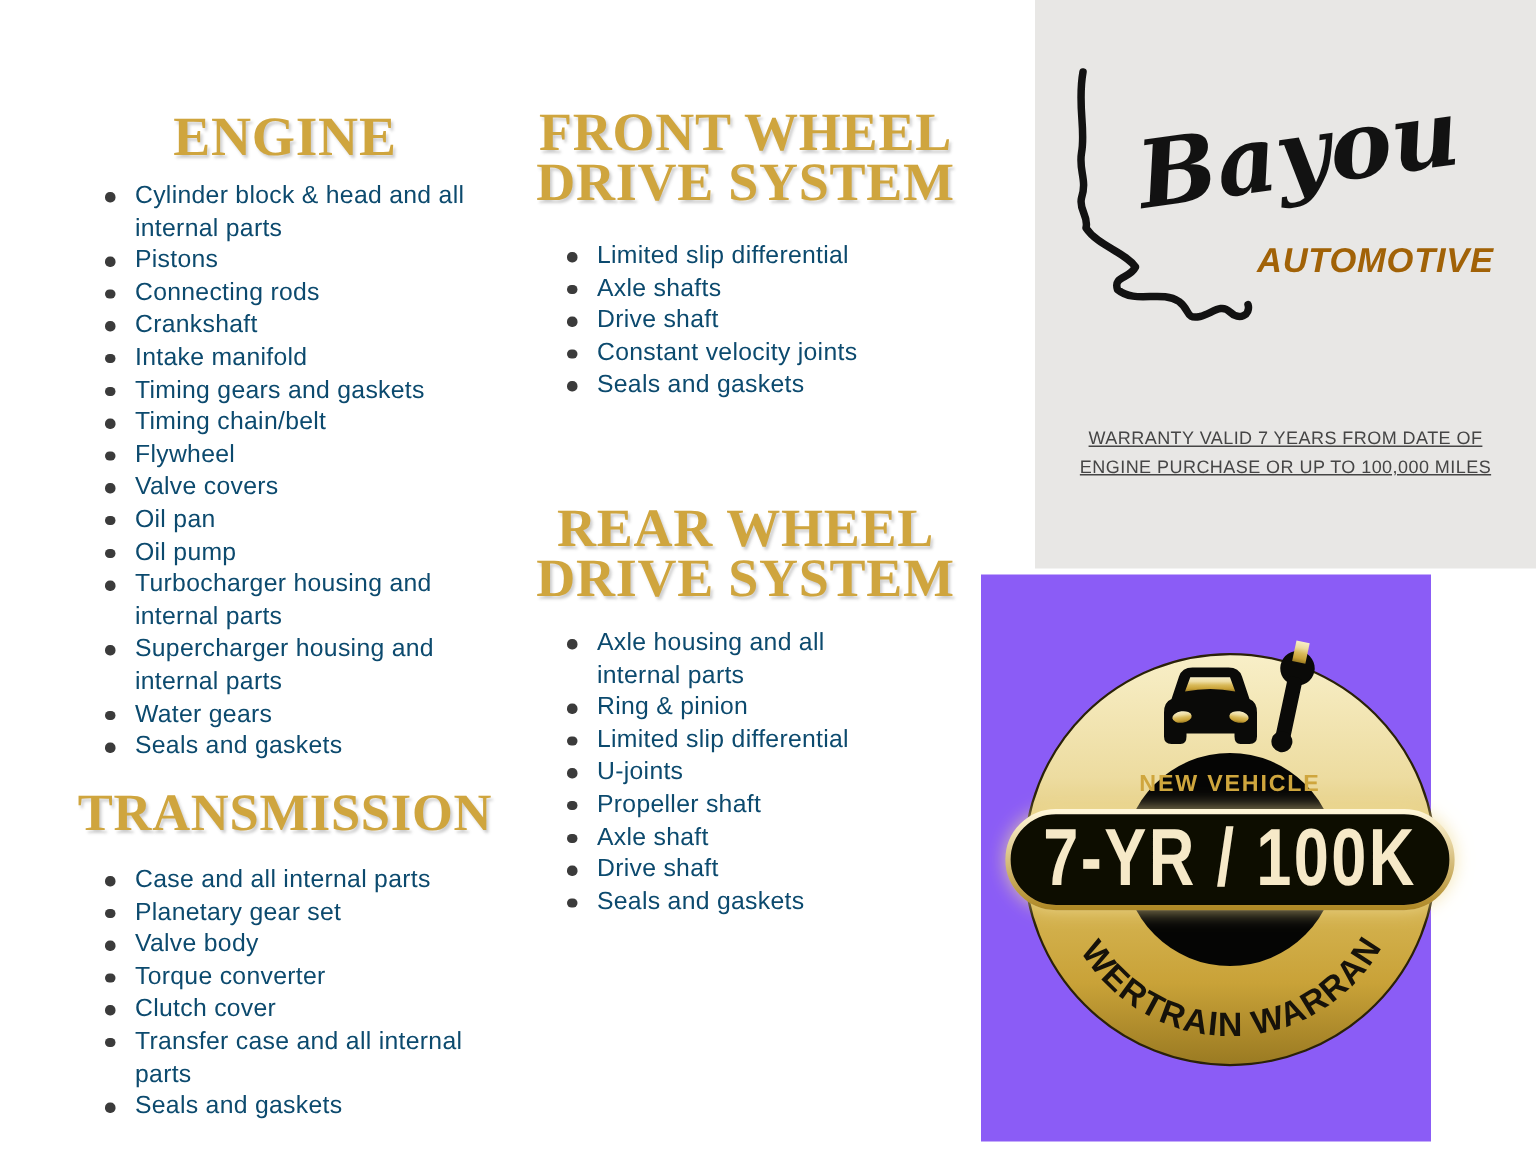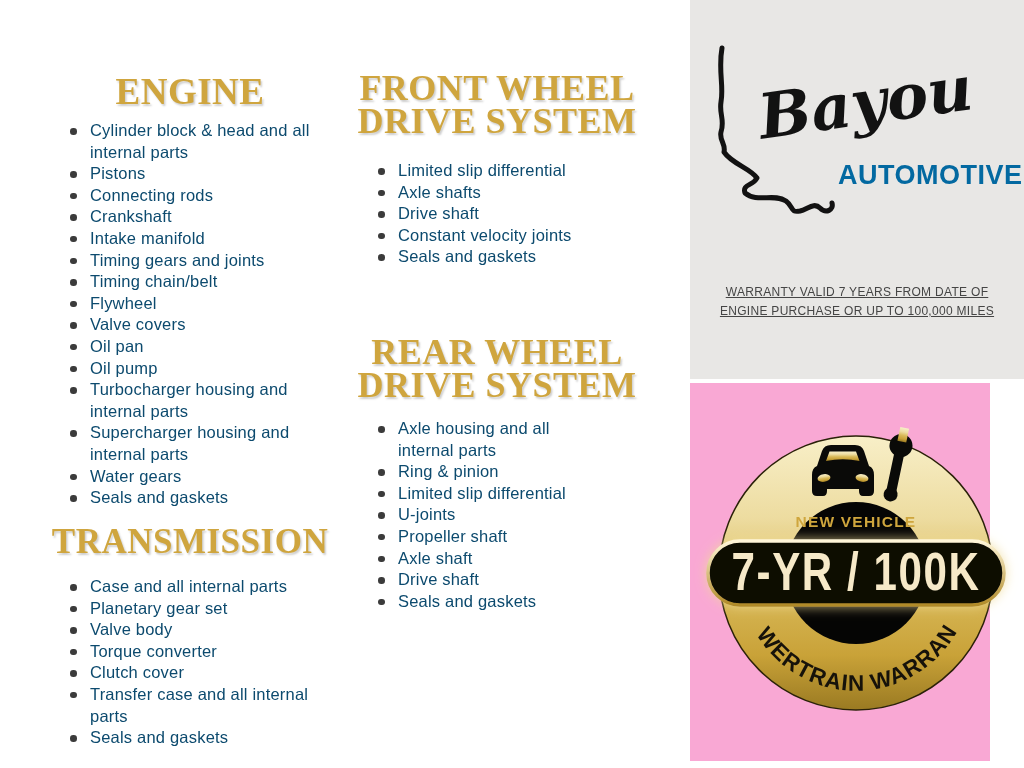--- a/index.html
+++ b/index.html
@@ -54,38 +54,38 @@
   #transmission-section ul { margin:14px 0 0 26px; width:252px; }
   #fwd-section ul          { margin:22px 0 0 22px; width:209px; }
   #rwd-section ul          { margin:16px 0 0 22px; width:209px; }
 
   
   #gray-panel {
     position:absolute; left:690px; top:0; width:334px; height:379px;
     background:#E8E7E5;
   }
   #black-panel {
-    position:absolute; left:690px; top:383px; width:300px; height:378px;
-    background:#f9a8d4;
+    position:absolute; left:654px; top:383px; width:300px; height:378px;
+    background:#8b5cf6;
   }
 
   
   #logo-block { position:absolute; left:0; top:0; width:334px; height:230px; }
   #louisiana-svg { position:absolute; left:12px; top:42px; }
   #brand-name {
     position:absolute; left:68px; top:66px;
     font-family:"DejaVu Serif", serif;
     font-style:italic; font-weight:700;
     font-size:62px; color:#121212;
     transform:rotate(-8deg);
   }
   #brand-subtitle {
     position:absolute; left:148px; top:160px;
-    font-weight:700;
-    font-size:27px; color:#0369a1;
+    font-style:italic; font-weight:700;
+    font-size:23px; color:#a16207;
     letter-spacing:.5px;
   }
   
   #warranty-note {
     position:absolute; left:0; top:283px; width:334px;
     text-align:center;
     font-size:12px; line-height:19px;
     letter-spacing:.3px;
     color:#454545;
     text-decoration:underline;
@@ -98,21 +98,21 @@
 <body>
 
 <div class="section" id="engine-section">
   <div class="gold-heading h-single">ENGINE</div>
   <ul class="parts-list">
       <li>Cylinder block &amp; head and all internal parts</li>
       <li>Pistons</li>
       <li>Connecting rods</li>
       <li>Crankshaft</li>
       <li>Intake manifold</li>
-      <li>Timing gears and joints</li>
+      <li>Timing gears and gaskets</li>
       <li>Timing chain/belt</li>
       <li>Flywheel</li>
       <li>Valve covers</li>
       <li>Oil pan</li>
       <li>Oil pump</li>
       <li>Turbocharger housing and internal parts</li>
       <li>Supercharger housing and internal parts</li>
       <li>Water gears</li>
       <li>Seals and gaskets</li>
     </ul>

